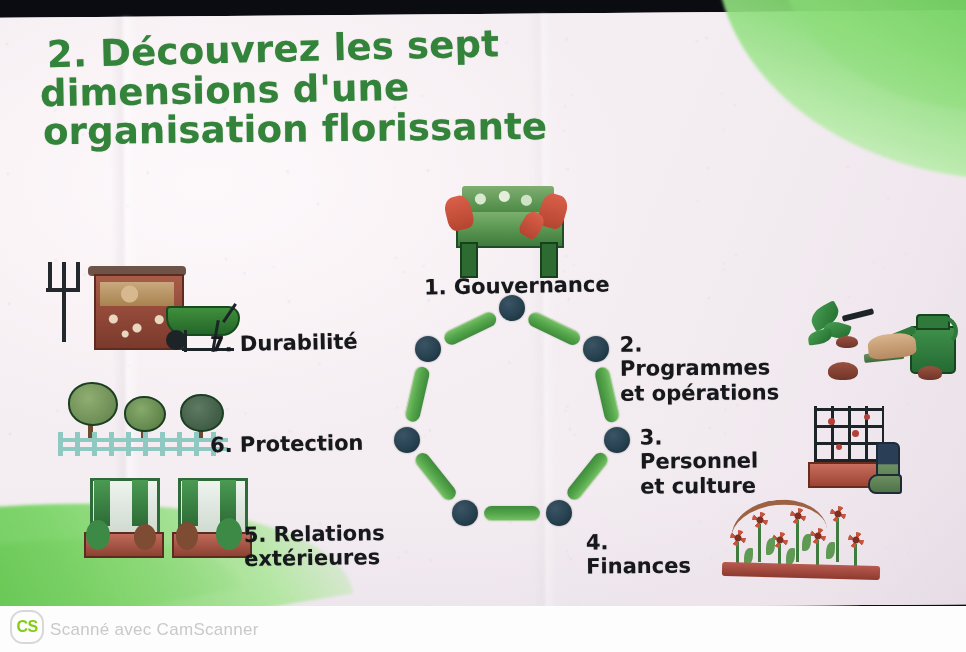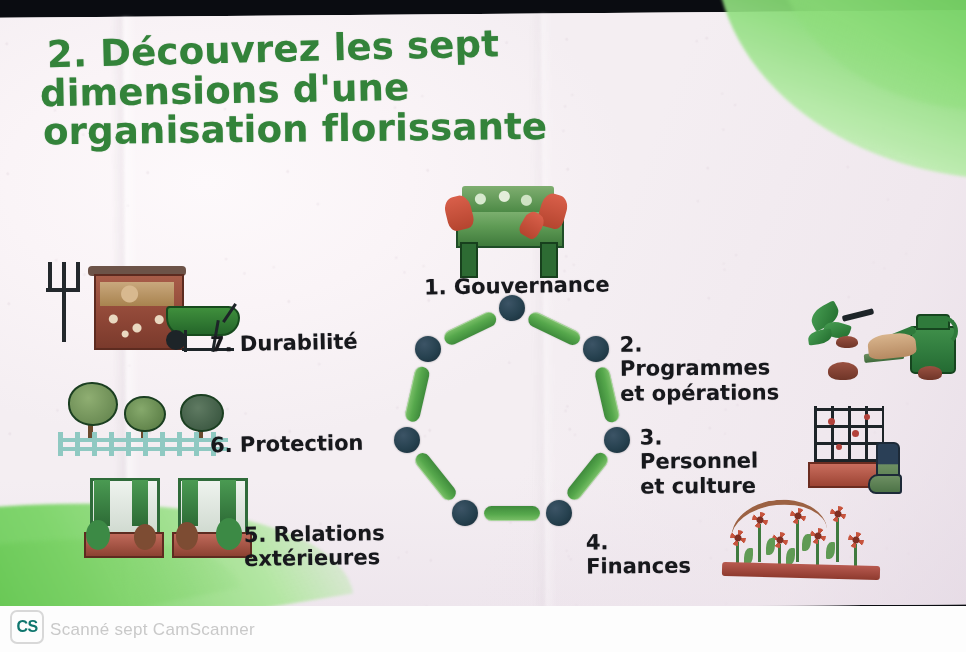--- a/index.html
+++ b/index.html
@@ -294,22 +294,22 @@
   }
 
   
   .cs-bar{
     position:absolute;left:0;bottom:0;width:966px;height:46px;
     background:#fdfdfd;
   }
   .cs-logo{
     position:absolute;left:10px;bottom:8px;
     width:30px;height:30px;
-    border:2.5px solid #d8d8d8;border-radius:7px;
-    color:#0f766e;
+    border:2.5px solid #d8d8d8;border-radius:13px;
+    color:#84cc16;
     font-family:"Liberation Sans", sans-serif;
     font-weight:bold;font-size:16px;
     display:flex;align-items:center;justify-content:center;
     letter-spacing:-0.5px;
   }
   .cs-text{
     position:absolute;left:50px;bottom:12px;
     color:#c9c9c9;
     font-family:"Liberation Sans", sans-serif;
     font-size:17px;
@@ -475,15 +475,15 @@
 et culture</div>
   <div class="lbl" id="lbl-4">4.
 Finances</div>
   <div class="lbl" id="lbl-5">5. Relations
 extérieures</div>
   <div class="lbl" id="lbl-6">6. Protection</div>
   <div class="lbl" id="lbl-7">7. Durabilité</div>
 
   <div class="cs-bar"></div>
   <div class="cs-logo">CS</div>
-  <div class="cs-text">Scanné sept CamScanner</div>
+  <div class="cs-text">Scanné avec CamScanner</div>
 
 </div>
 
 </body></html>

